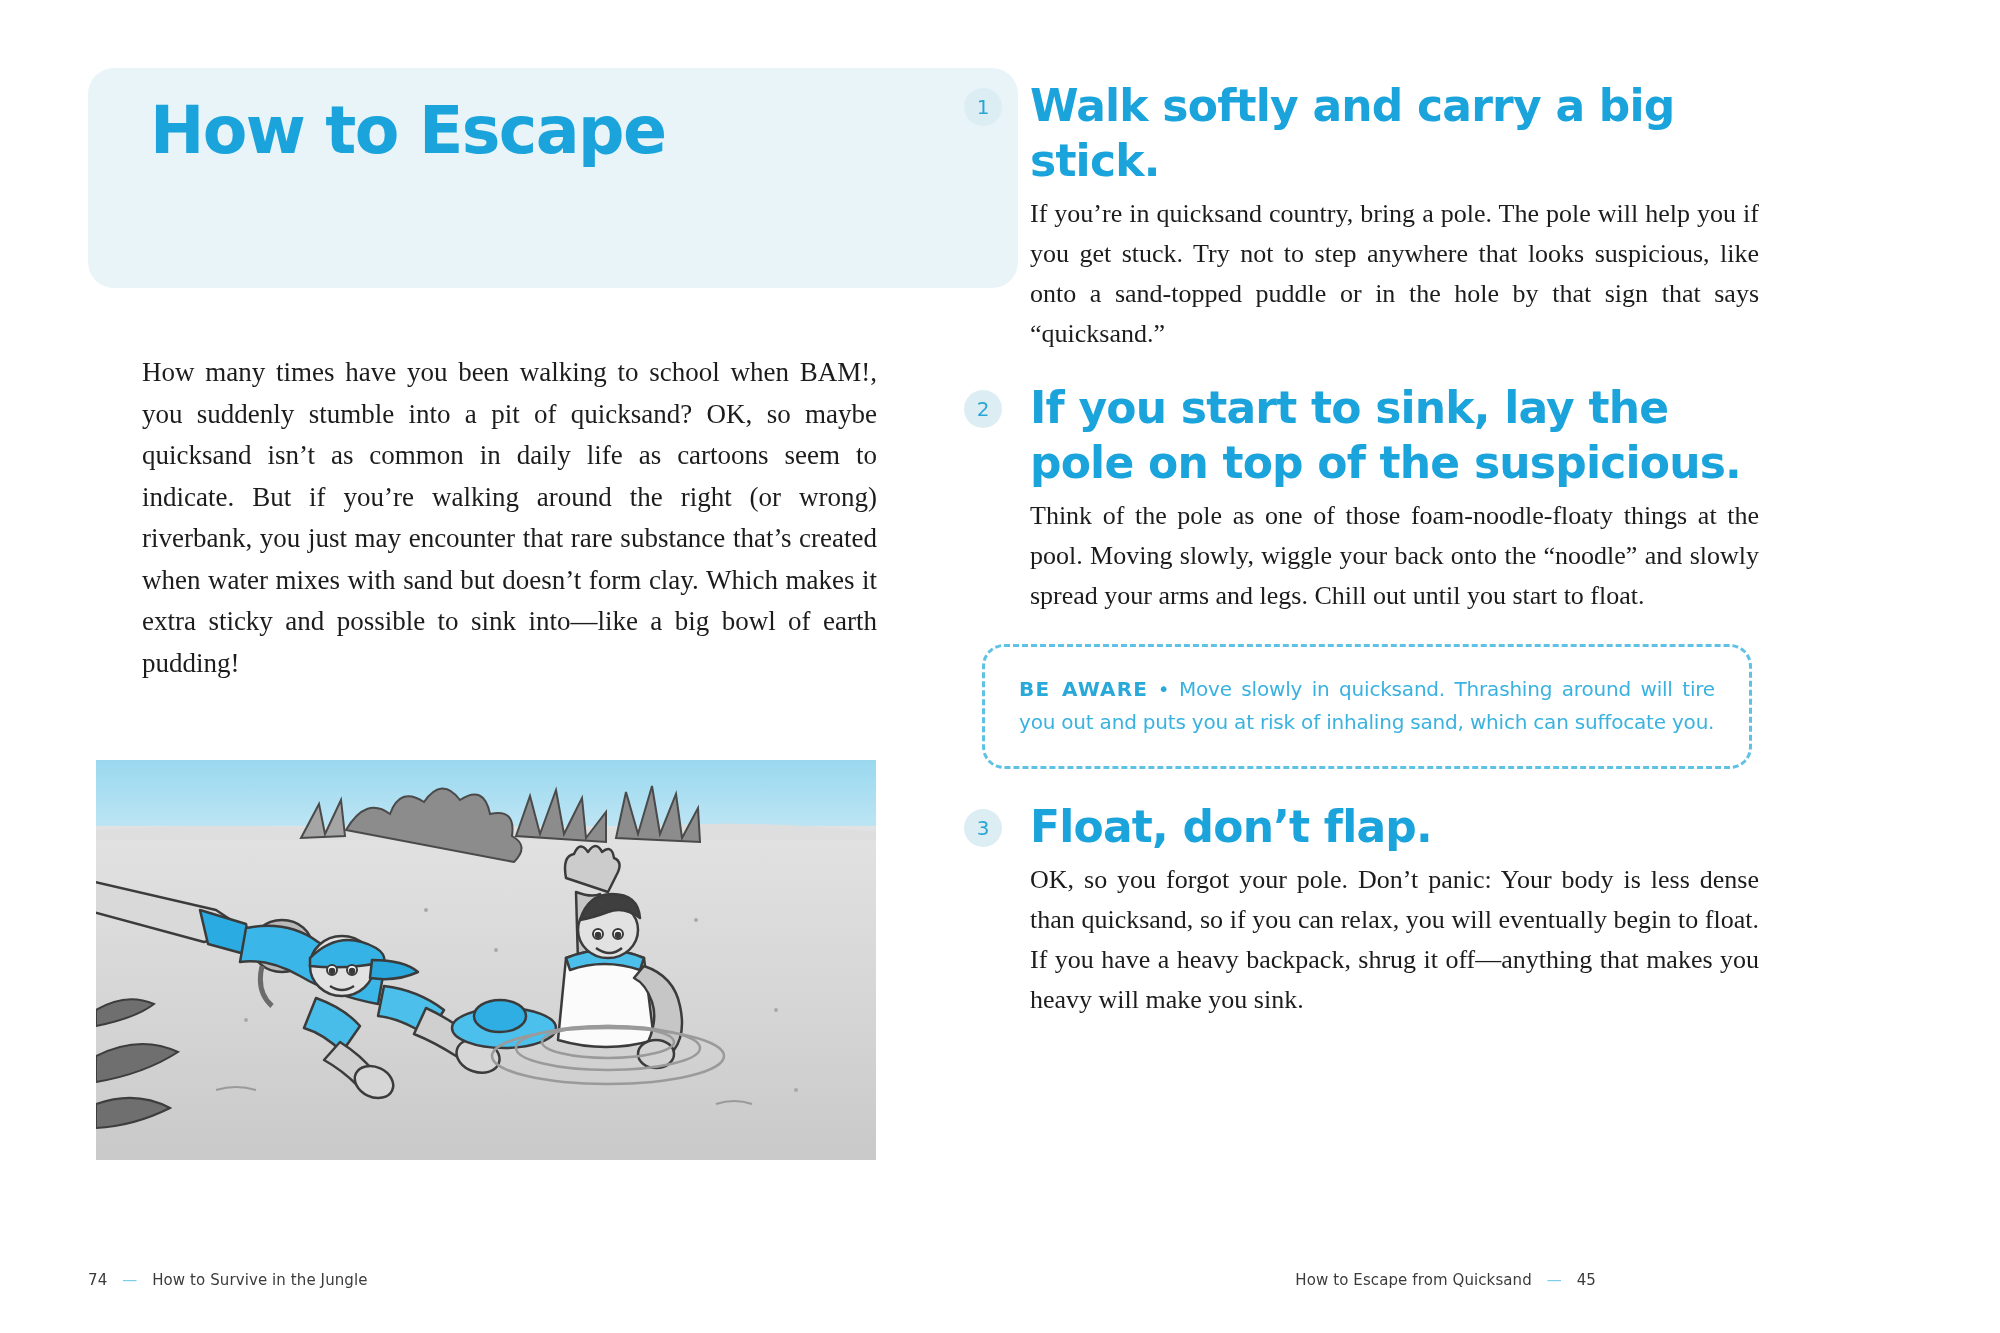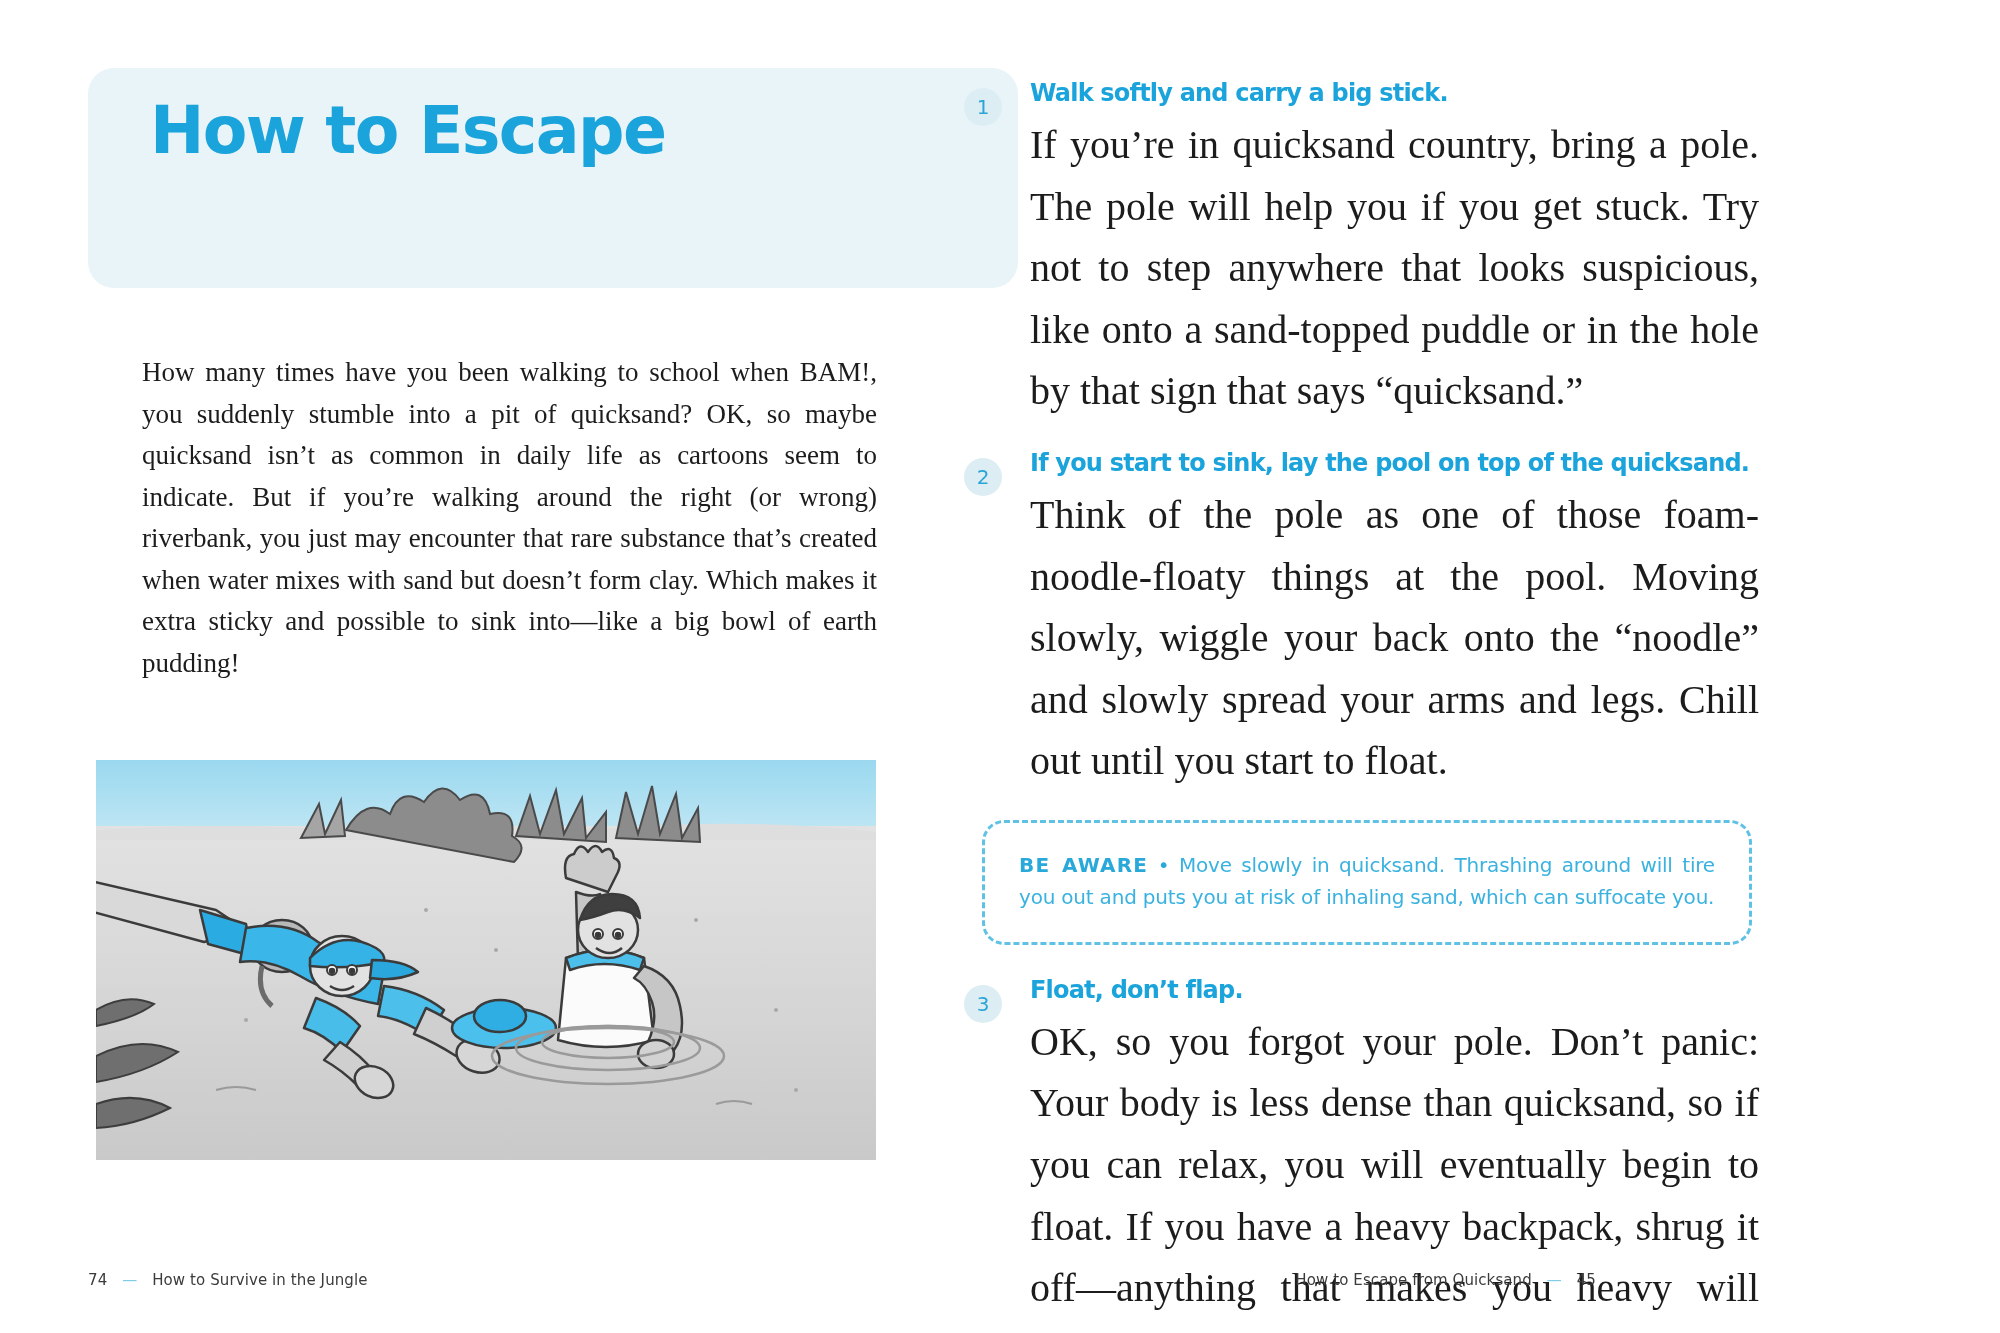--- a/index.html
+++ b/index.html
@@ -104,28 +104,28 @@
     font-weight: normal;
     display: flex;
     align-items: center;
     justify-content: center;
     box-sizing: border-box;
   }
   .step-body { margin-left: 66px; }
   .step-head {
     font-family: "DejaVu Sans", sans-serif;
     font-weight: bold;
-    font-size: 24px;
+    font-size: 44px;
     line-height: 1.25;
     letter-spacing: -0.8px;
     color: #1ba3db;
     margin: 0 0 6px 0;
   }
   .step-text {
-    font-size: 40px;
+    font-size: 26px;
     line-height: 1.54;
     text-align: justify;
     color: #1c1c1c;
     margin: 0;
     hyphens: none;
   }
 
   
   .callout {
     position: relative;
@@ -298,21 +298,21 @@
         <div class="badge">1</div>
         <div class="step-body">
           <h2 class="step-head">Walk softly and carry a big stick.</h2>
           <p class="step-text">If you’re in quicksand country, bring a pole. The pole will help you if you get stuck. Try not to step anywhere that looks suspicious, like onto a sand-topped puddle or in the hole by that sign that says “quicksand.”</p>
         </div>
       </div>
 
       <div class="step">
         <div class="badge">2</div>
         <div class="step-body">
-          <h2 class="step-head">If you start to sink, lay the pool on top of the quicksand.</h2>
+          <h2 class="step-head">If you start to sink, lay the pole on top of the suspicious.</h2>
           <p class="step-text">Think of the pole as one of those foam-noodle-floaty things at the pool. Moving slowly, wiggle your back onto the “noodle” and slowly spread your arms and legs. Chill out until you start to float.</p>
         </div>
       </div>
 
       <div class="callout">
         <div class="callout-text">
           <span class="callout-label">BE AWARE</span>
           <span class="callout-dot">•</span>
           <span>Move slowly in quicksand. Thrashing around will tire you out and puts you at risk of inhaling sand, which can suffocate you.</span>
         </div>

